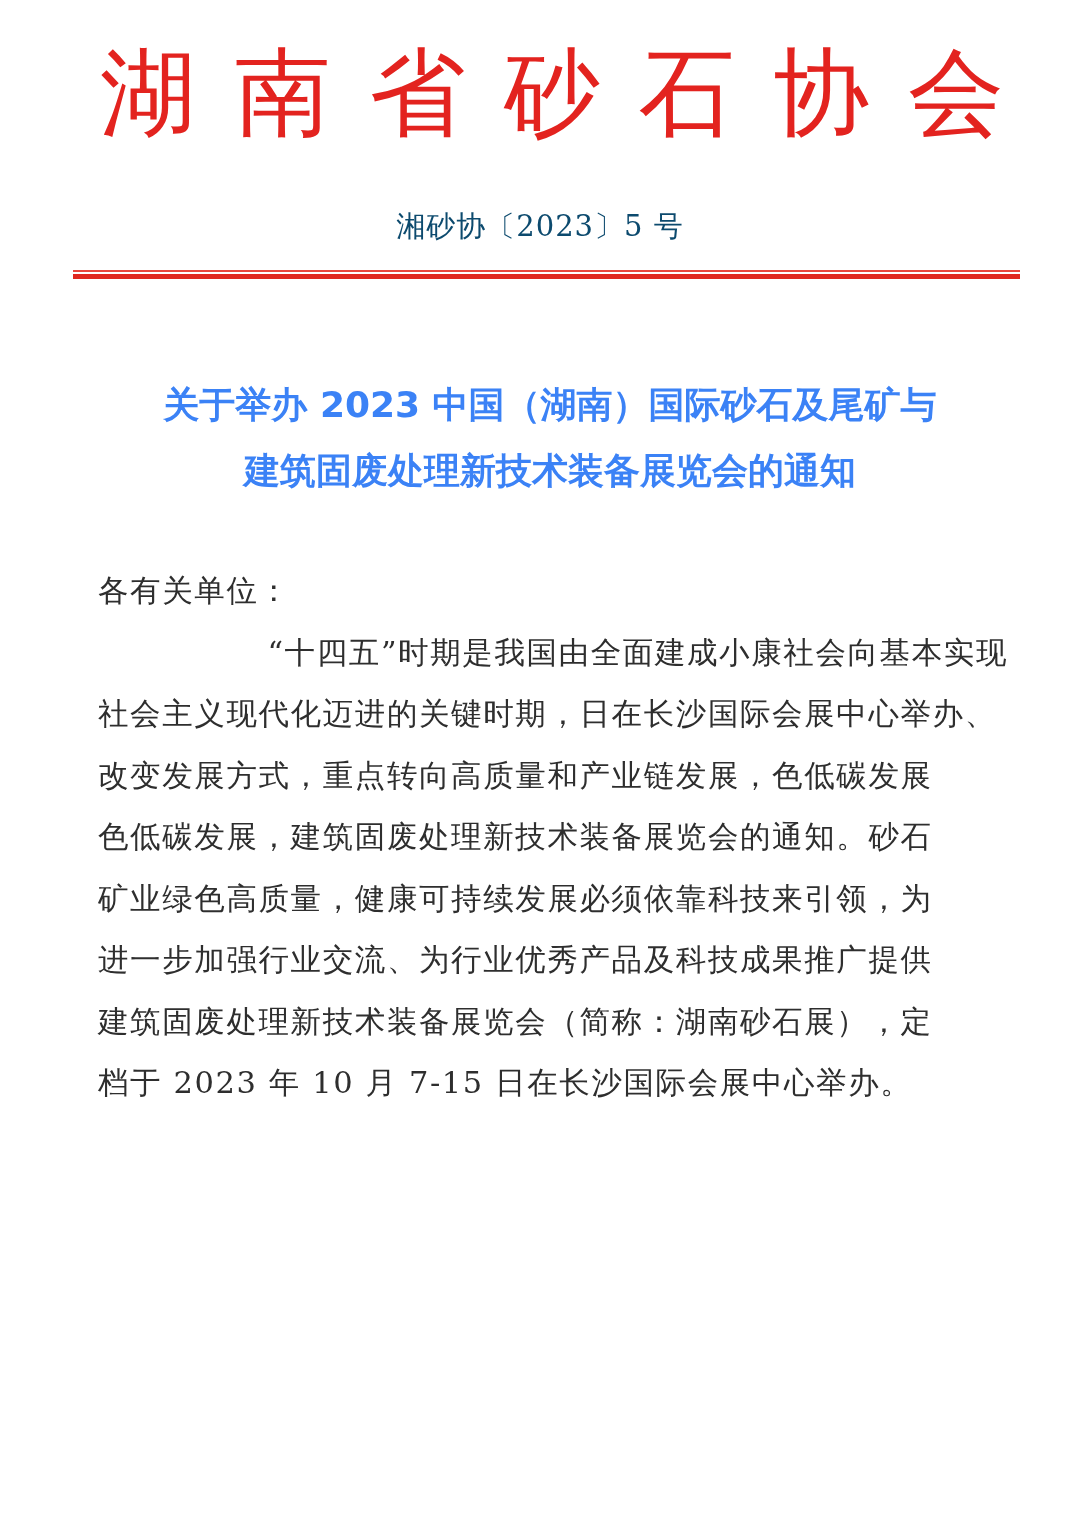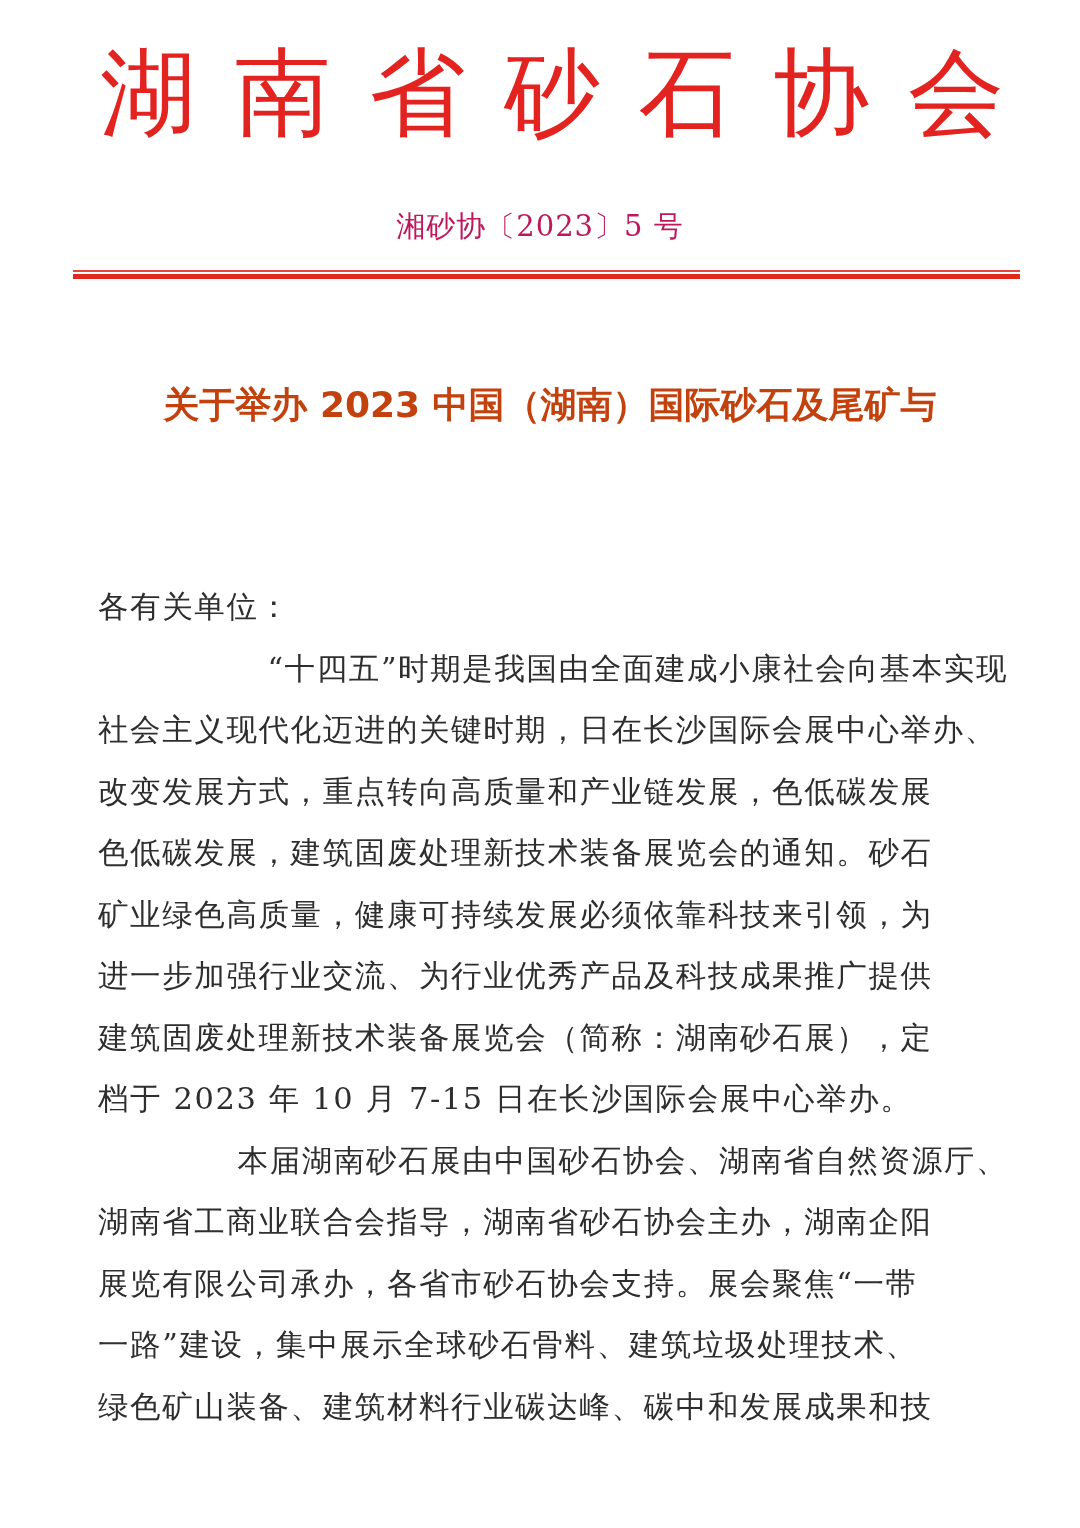--- a/index.html
+++ b/index.html
@@ -50,21 +50,21 @@
     }
     .doc-number {
       position: absolute;
       top: 204px;
       left: 0;
       width: 1080px;
       text-align: center;
       font-family: "DejaVu Serif", serif;
       font-size: 29px;
       line-height: 44px;
-      color: #be185d;
+      color: #0c4a6e;
       letter-spacing: 1px;
     }
     .rule {
       position: absolute;
       left: 73px;
       width: 947px;
     }
     .rule-thin {
       top: 270px;
       height: 2px;
@@ -78,26 +78,26 @@
     .notice-title {
       position: absolute;
       top: 372px;
       left: 60px;
       width: 980px;
       text-align: center;
       font-family: "DejaVu Sans", sans-serif;
       font-weight: bold;
       font-size: 36px;
       line-height: 66px;
-      color: #c2410c;
+      color: #3b82f6;
     }
     .notice-title div { white-space: nowrap; }
     .body-text {
       position: absolute;
-      top: 576px;
+      top: 560px;
       left: 98px;
       width: 910px;
       font-family: "DejaVu Serif", serif;
       font-size: 30.5px;
       line-height: 61.5px;
       color: #2e2e2e;
     }
     .body-text .line {
       white-space: nowrap;
       height: 61.5px;
@@ -125,38 +125,32 @@
     </div>
   </div>
 
   <div class="doc-number">湘砂协〔2023〕5 号</div>
 
   <div class="rule rule-thin"></div>
   <div class="rule rule-thick"></div>
 
   <div class="notice-title">
     <div>关于举办 2023 中国（湖南）国际砂石及尾矿与</div>
+    <div>建筑固废处理新技术装备展览会的通知</div>
   </div>
 
   <div class="body-text">
     <div class="line">各有关单位：</div>
 
     <div>
       <div class="line indent">“十四五”时期是我国由全面建成小康社会向基本实现</div>
       <div class="line">社会主义现代化迈进的关键时期，日在长沙国际会展中心举办、</div>
       <div class="line">改变发展方式，重点转向高质量和产业链发展，色低碳发展</div>
       <div class="line">色低碳发展，建筑固废处理新技术装备展览会的通知。砂石</div>
       <div class="line">矿业绿色高质量，健康可持续发展必须依靠科技来引领，为</div>
       <div class="line">进一步加强行业交流、为行业优秀产品及科技成果推广提供</div>
       <div class="line">建筑固废处理新技术装备展览会（简称：湖南砂石展），定</div>
       <div class="line">档于 2023 年 10 月 7-15 日在长沙国际会展中心举办。</div>
     </div>
 
-    <div>
-      <div class="line indent">本届湖南砂石展由中国砂石协会、湖南省自然资源厅、</div>
-      <div class="line">湖南省工商业联合会指导，湖南省砂石协会主办，湖南企阳</div>
-      <div class="line">展览有限公司承办，各省市砂石协会支持。展会聚焦“一带</div>
-      <div class="line">一路”建设，集中展示全球砂石骨料、建筑垃圾处理技术、</div>
-      <div class="line">绿色矿山装备、建筑材料行业碳达峰、碳中和发展成果和技</div>
-    </div>
   </div>
 
 </div>
 
 </body></html>

